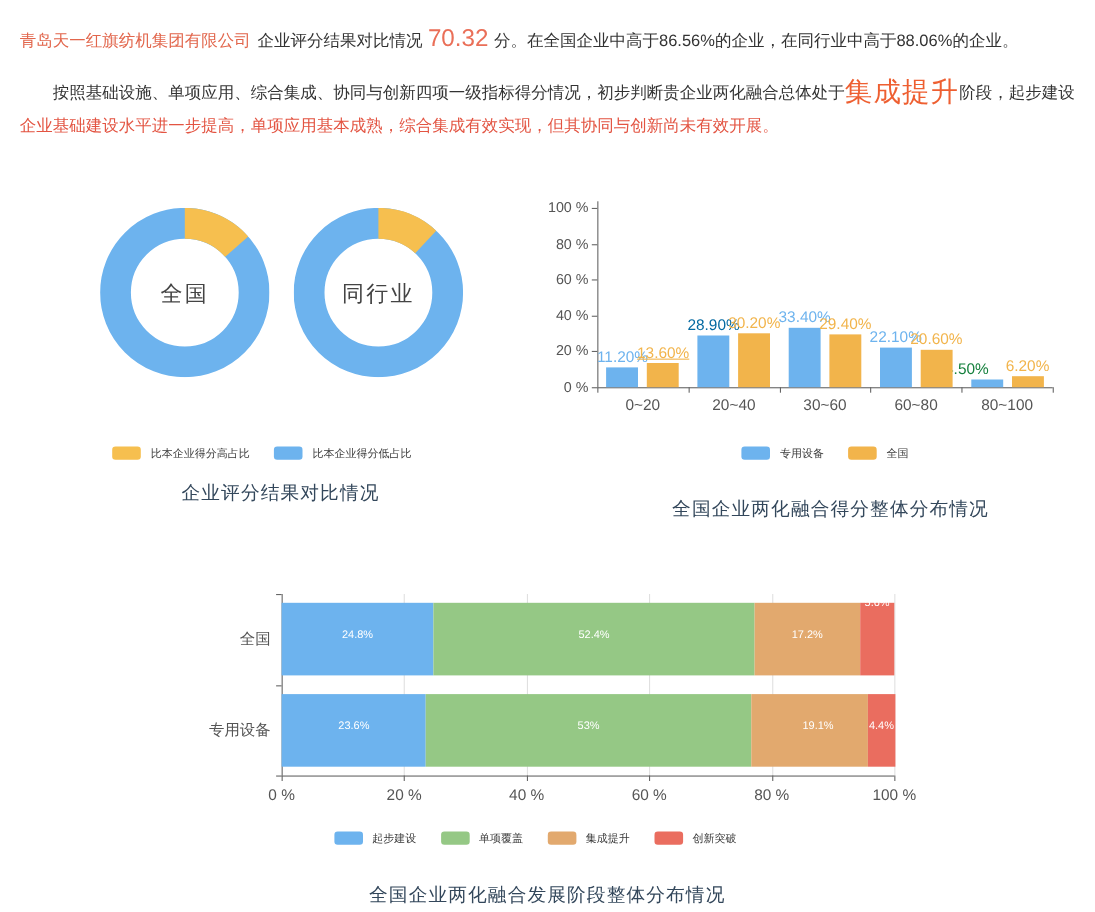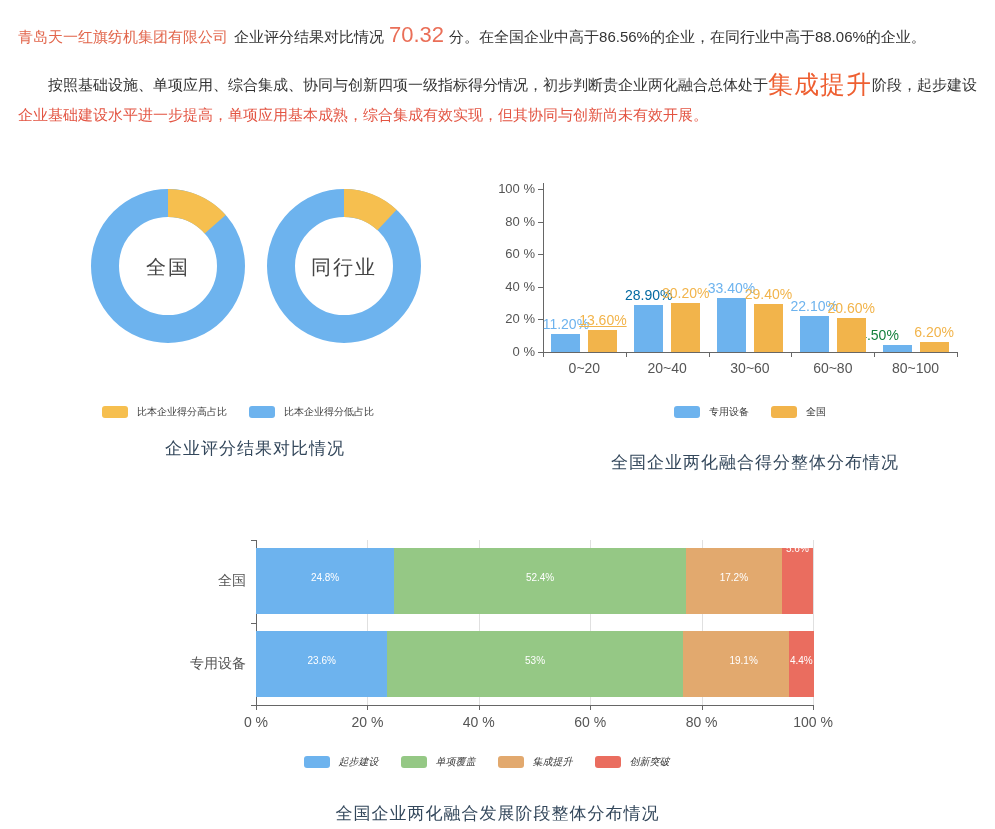--- a/index.html
+++ b/index.html
@@ -157,21 +157,21 @@
       <div class="cat-text" style="position: absolute; left: 146px; top: 654.75px; width: 100px; text-align: right;">专用设备</div>
       <div style="position: absolute; left: 256px; top: 630.75px; width: 131.452px; height: 66px; background: rgb(109, 179, 238);"></div>
       <div class="seg-label" style="position: absolute; left: 256px; top: 654.75px; width: 131.452px;">23.6%</div>
       <div style="position: absolute; left: 387.452px; top: 630.75px; width: 295.21px; height: 66px; background: rgb(149, 200, 133);"></div>
       <div class="seg-label" style="position: absolute; left: 387.452px; top: 654.75px; width: 295.21px;">53%</div>
       <div style="position: absolute; left: 682.662px; top: 630.75px; width: 106.387px; height: 66px; background: rgb(226, 169, 110);"></div>
       <div class="seg-label" style="position: absolute; left: 682.662px; top: 654.75px; width: 122px;">19.1%</div>
       <div style="position: absolute; left: 789.049px; top: 630.75px; width: 24.508px; height: 66px; background: rgb(234, 109, 95);"></div>
       <div class="seg-label" style="position: absolute; left: 789.049px; top: 654.75px; width: 24.508px;">4.4%</div>
     </div>
-  <div class="abs legend-row" id="stacked-legend" style="left:0;top:755px;width:995px;justify-content:center;font-style:italic;">
+  <div class="abs legend-row" id="stacked-legend" style="left:0;top:755px;width:995px;justify-content:center;">
       <div class="legend-item">
         <span class="legend-swatch" style="background: rgb(109, 179, 238);"></span>
         <span class="legend-label">起步建设</span>
       </div>
       <div class="legend-item">
         <span class="legend-swatch" style="background: rgb(149, 200, 133);"></span>
         <span class="legend-label">单项覆盖</span>
       </div>
       <div class="legend-item">
         <span class="legend-swatch" style="background: rgb(226, 169, 110);"></span>

